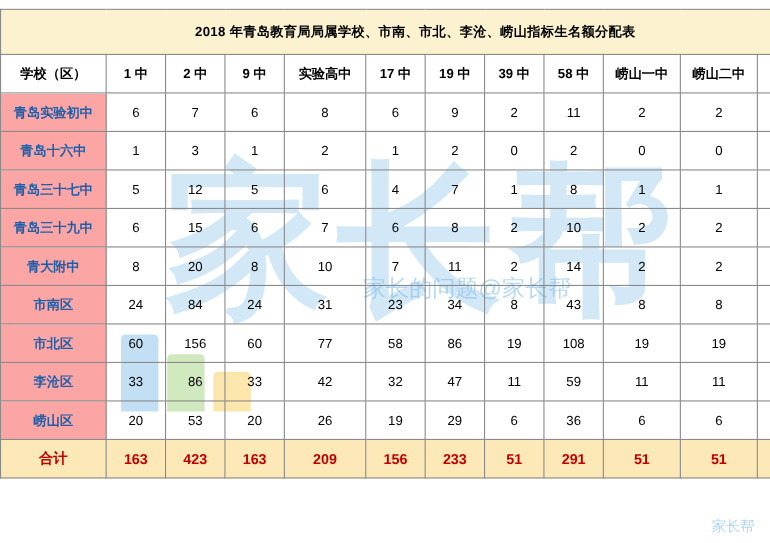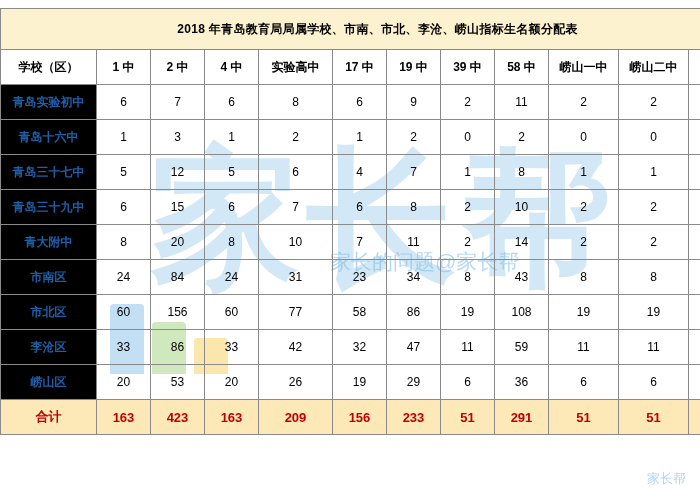--- a/index.html
+++ b/index.html
@@ -98,21 +98,21 @@
   .title-cell {
     background: #fdf2cf;
     color: #c00000;
     font-weight: bold;
     font-size: 15.5px;
     height: 40px !important;
     letter-spacing: 0.3px;
   }
 
   td.rowhead {
-    background: #000000;
+    background: #fca5a5;
     font-weight: bold;
     font-size: 12.5px;
     color: #000;
   }
   td.rowhead.blue-label { color: #1f5fa9; }
 
   td.num {
     background: transparent;
     font-size: 12.5px;
   }
@@ -163,21 +163,21 @@
       <col style="width:66px">
     </colgroup>
     <thead>
       <tr>
         <th class="title-cell" colspan="12">2018 年青岛教育局局属学校、市南、市北、李沧、崂山指标生名额分配表</th>
       </tr>
       <tr class="head">
         <th>学校（区）</th>
         <th>1 中</th>
         <th>2 中</th>
-        <th>4 中</th>
+        <th>9 中</th>
         <th>实验高中</th>
         <th>17 中</th>
         <th>19 中</th>
         <th>39 中</th>
         <th>58 中</th>
         <th>崂山一中</th>
         <th>崂山二中</th>
         <th>合计</th>
       </tr>
     </thead>

